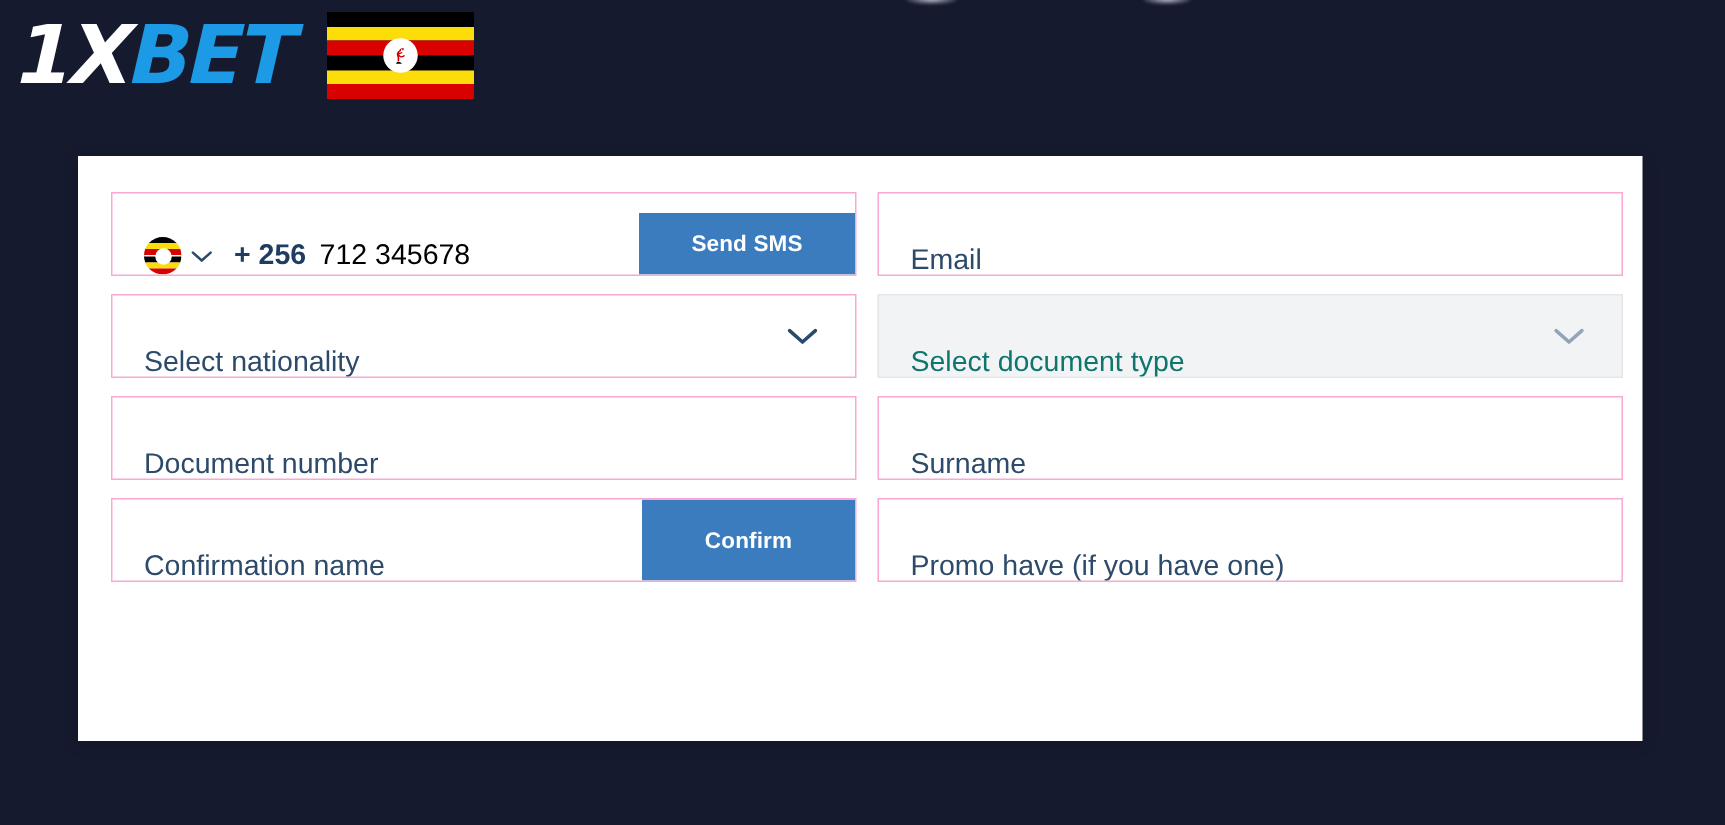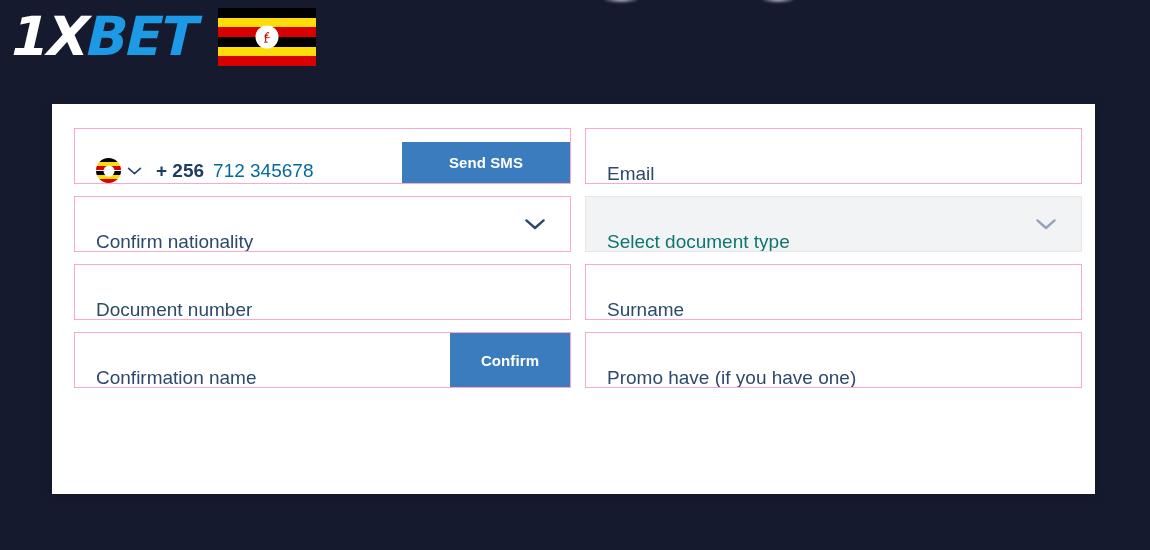--- a/index.html
+++ b/index.html
@@ -179,22 +179,22 @@
     border: none;
     font-family: "Liberation Sans", sans-serif;
     font-size: 15px;
     font-weight: 700;
     letter-spacing: 0.1px;
     cursor: pointer;
     display: flex;
     align-items: center;
     justify-content: center;
   }
-  .field-btn.send-sms { width: 168px; margin-top: 13px; }
-  .field-btn.confirm  { width: 120px; }
+  .field-btn.send-sms { width: 144px; margin-top: 13px; }
+  .field-btn.confirm  { width: 142px; }
 
   
   .phone-field .phone-inner {
     display: flex;
     align-items: center;
     padding-left: 21px;
   }
 
   .flag-circle {
     width: 25px;
@@ -230,21 +230,21 @@
     font-size: 19px;
     font-weight: 700;
     color: #1f3d63;
     margin-left: 14px;
     white-space: nowrap;
     line-height: 1;
   }
   .phone-placeholder {
     font-size: 19px;
     font-weight: 400;
-    color: #0369a1;
+    color: #000000;
     margin-left: 9px;
     white-space: nowrap;
     line-height: 1;
   }
 </style>
 </head>
 <body>
 
 <div class="top-artifacts">
   <div class="artifact a1"></div>
@@ -296,21 +296,21 @@
       </div>
       <button class="field-btn send-sms">Send SMS</button>
     </div>
 
 
     <div class="field">
       <span class="field-text">Email</span>
     </div>
 
     <div class="field">
-      <span class="field-text">Confirm nationality</span>
+      <span class="field-text">Select nationality</span>
       <svg class="chev" viewBox="0 0 22 14" aria-hidden="true">
         <path d="M2.4 3.4 L11 11 L19.6 3.4" fill="none" stroke="#2d4a6b" stroke-width="2.4" stroke-linecap="round" stroke-linejoin="round"></path>
       </svg>
     </div>
 
     <div class="field disabled">
       <span class="field-text muted">Select document type</span>
       <svg class="chev" viewBox="0 0 22 14" aria-hidden="true">
         <path d="M2.4 3.4 L11 11 L19.6 3.4" fill="none" stroke="#94a3ba" stroke-width="2.4" stroke-linecap="round" stroke-linejoin="round"></path>
       </svg>

